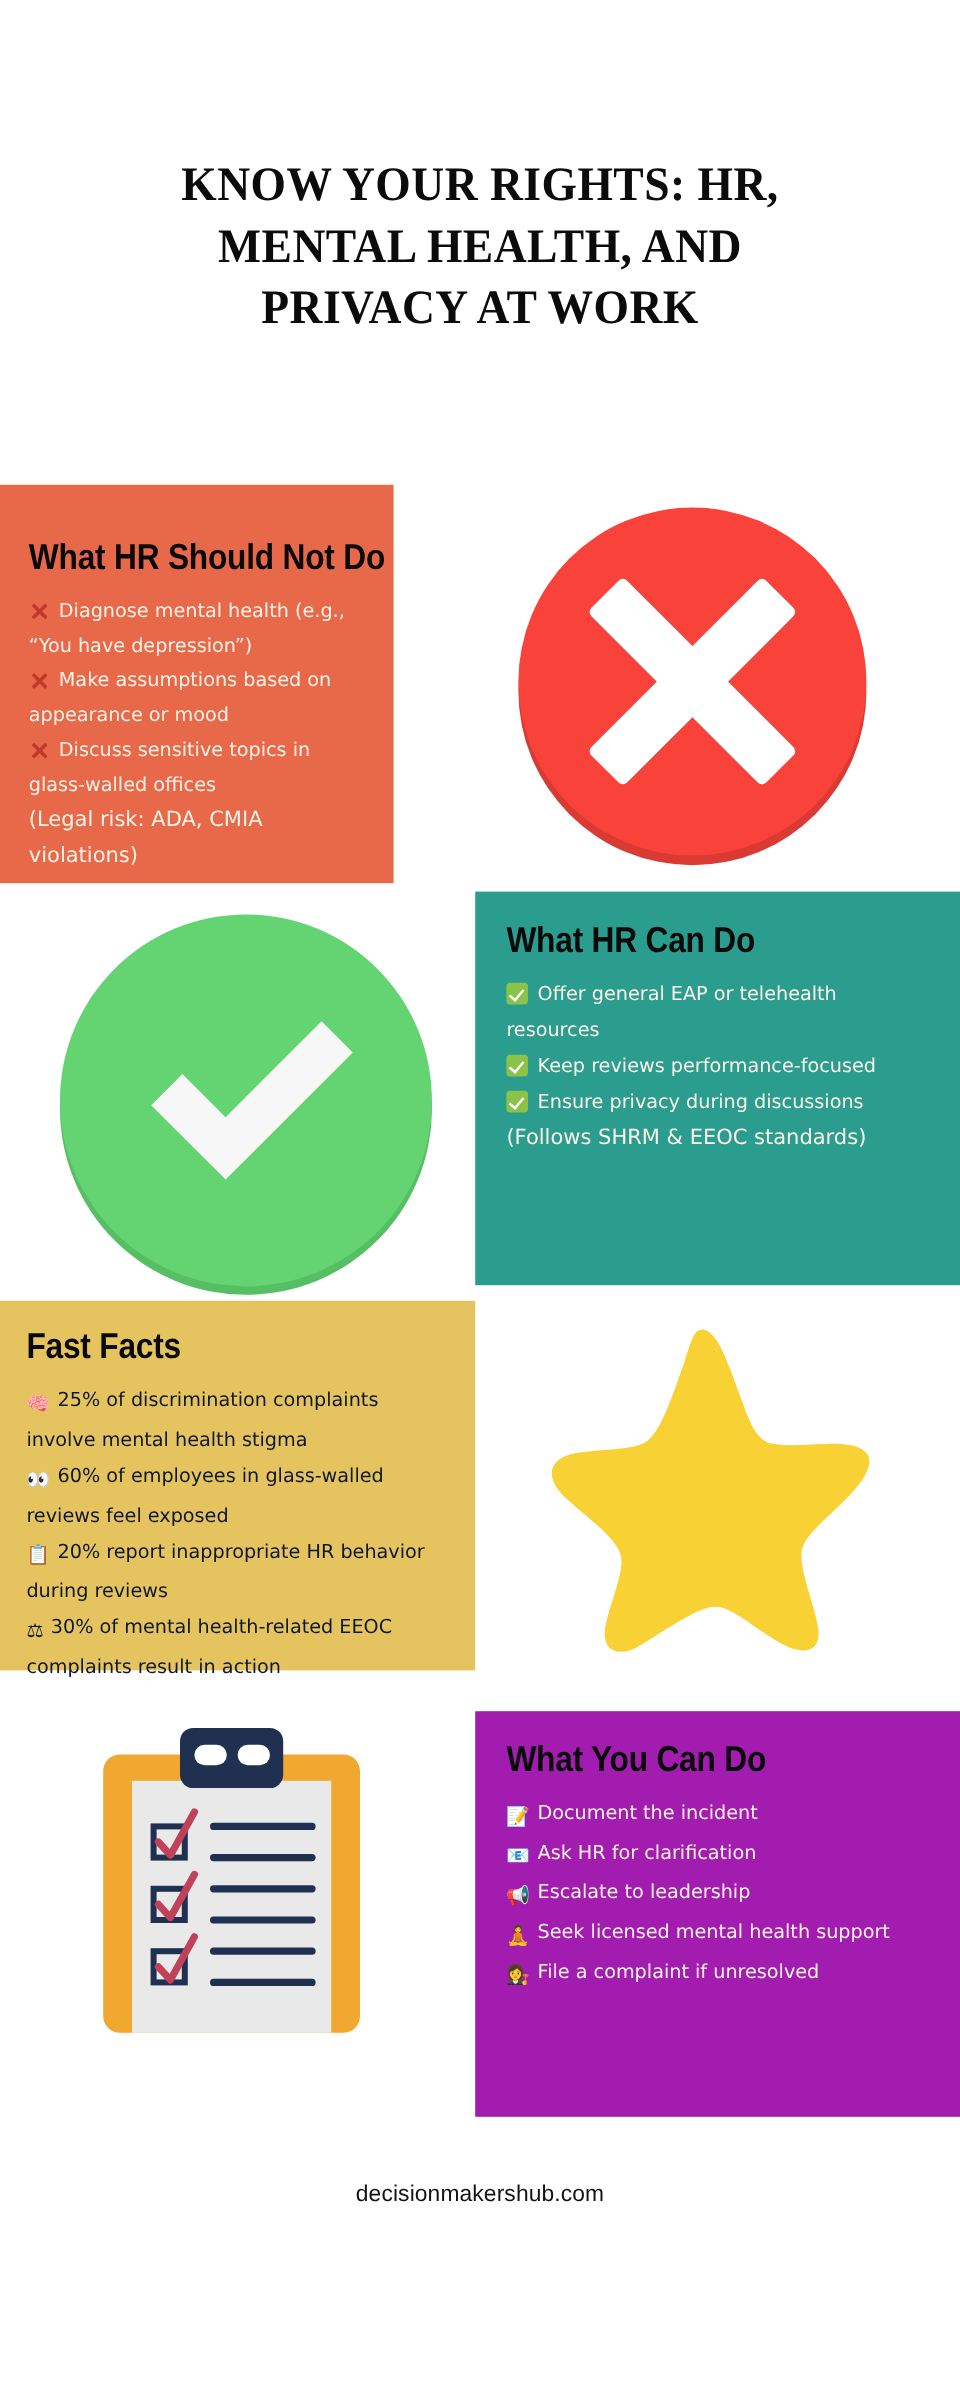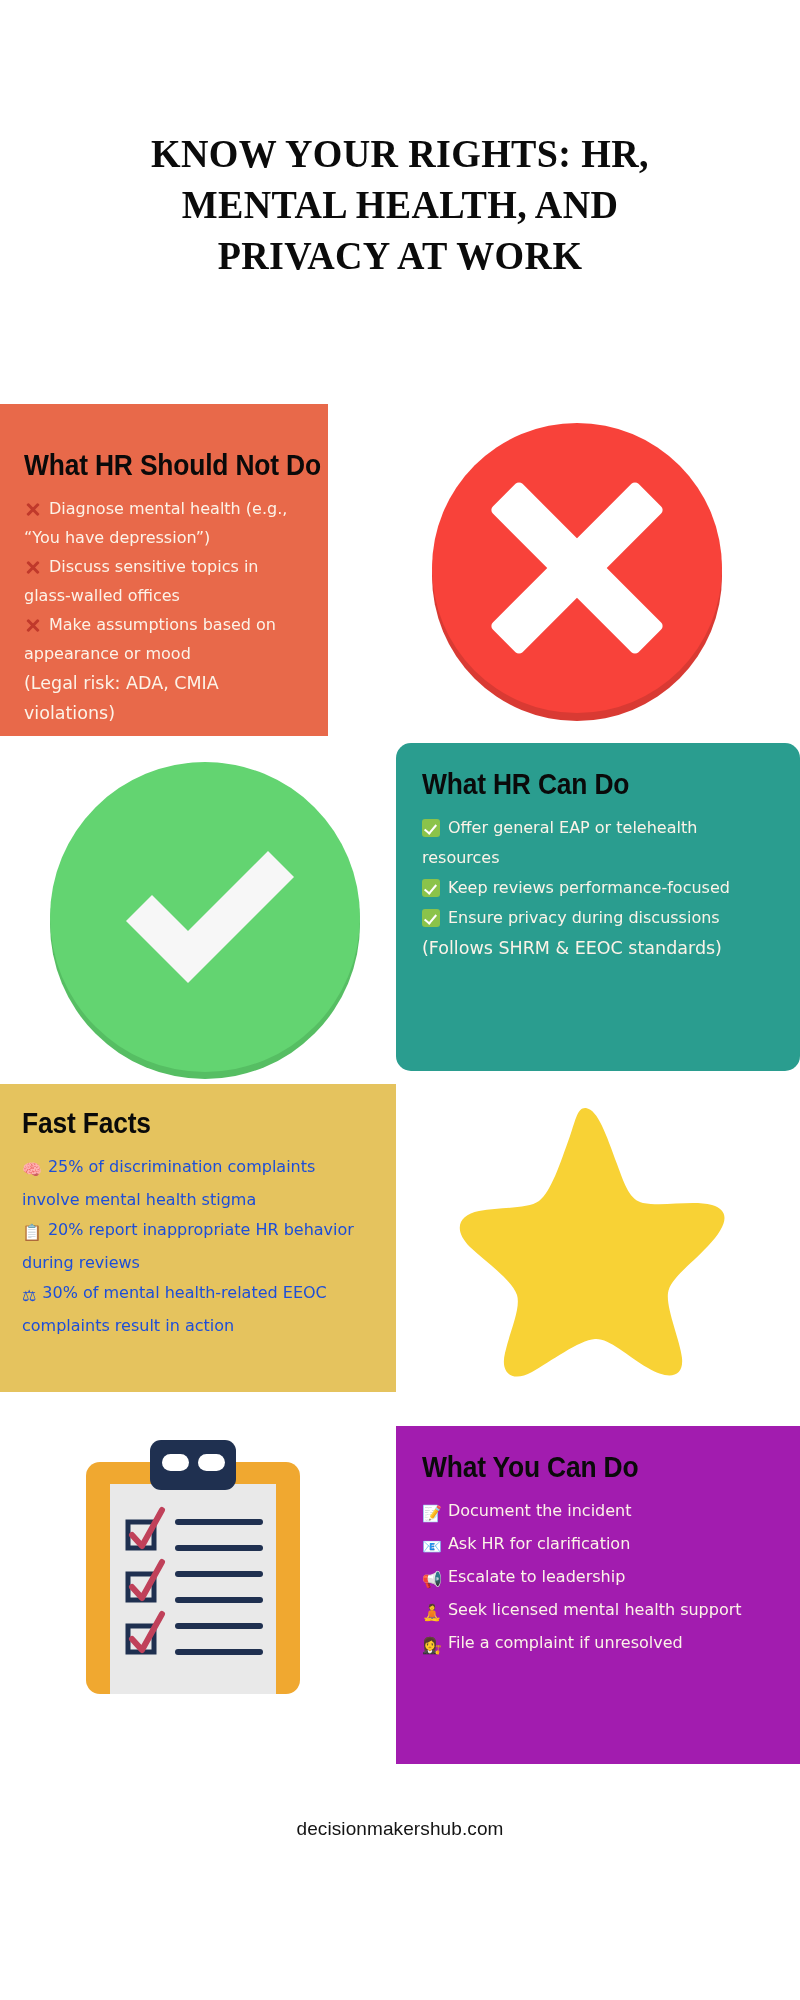--- a/index.html
+++ b/index.html
@@ -106,33 +106,32 @@
     width: 330px;
     height: 330px;
   }
   #card-can-do {
     left: 396px;
     top: 743px;
     width: 404px;
     height: 328px;
     background: #2A9D8F;
     padding: 24px 22px 0 26px;
-    border-radius: 15px;
   }
 
   
   #card-fast-facts {
     left: 0px;
     top: 1084px;
     width: 396px;
     height: 308px;
     background: #E5C35E;
     padding: 22px 20px 0 22px;
   }
-  #card-fast-facts .card-list li { color: #1d4ed8; }
+  #card-fast-facts .card-list li { color: #0f172a; }
 
   #icon-star-wrap {
     position: absolute;
     left: 420px;
     top: 1090px;
     width: 330px;
     height: 300px;
   }
 
   
@@ -195,22 +194,22 @@
 <div id="title-block">
   <div class="title-line">KNOW YOUR RIGHTS: HR,</div>
   <div class="title-line">MENTAL HEALTH, AND</div>
   <div class="title-line">PRIVACY AT WORK</div>
 </div>
 
 <div class="card" id="card-not-do">
   <div class="card-heading">What HR Should Not Do</div>
   <ul class="card-list">
     <li><span class="gl gl-x"></span><span>Diagnose mental health (e.g., “You have depression”)</span></li>
+    <li><span class="gl gl-x"></span><span>Make assumptions based on appearance or mood</span></li>
     <li><span class="gl gl-x"></span><span>Discuss sensitive topics in glass-walled offices</span></li>
-    <li><span class="gl gl-x"></span><span>Make assumptions based on appearance or mood</span></li>
   </ul>
   <div class="note-line">(Legal risk: ADA, CMIA violations)</div>
 </div>
 
 <div id="icon-cross-wrap">
   <svg width="325" height="340" viewBox="0 0 325 340">
     <ellipse cx="162" cy="176" rx="145" ry="145" fill="#D93A33"></ellipse>
     <circle cx="162" cy="168" r="145" fill="#F8423A"></circle>
     <g transform="translate(162,168) rotate(45)">
       <rect x="-103" y="-21" width="206" height="42" rx="5" fill="#FFFFFF"></rect>
@@ -234,20 +233,21 @@
     <li><span class="gl gl-check"></span><span>Keep reviews performance-focused</span></li>
     <li><span class="gl gl-check"></span><span>Ensure privacy during discussions</span></li>
   </ul>
   <div class="note-line">(Follows SHRM &amp; EEOC standards)</div>
 </div>
 
 <div class="card" id="card-fast-facts">
   <div class="card-heading">Fast Facts</div>
   <ul class="card-list">
     <li><span class="emo">🧠</span><span>25% of discrimination complaints involve mental health stigma</span></li>
+    <li><span class="emo">👀</span><span>60% of employees in glass-walled reviews feel exposed</span></li>
     <li><span class="emo">📋</span><span>20% report inappropriate HR behavior during reviews</span></li>
     <li><span class="emo">⚖</span><span>30% of mental health-related EEOC complaints result in action</span></li>
   </ul>
 </div>
 
 <div id="icon-star-wrap">
   <svg width="330" height="300" viewBox="0 0 330 300">
     <path d="M 166 18
              C 178 20 186 44 197 74
              C 205 96 210 110 223 113

